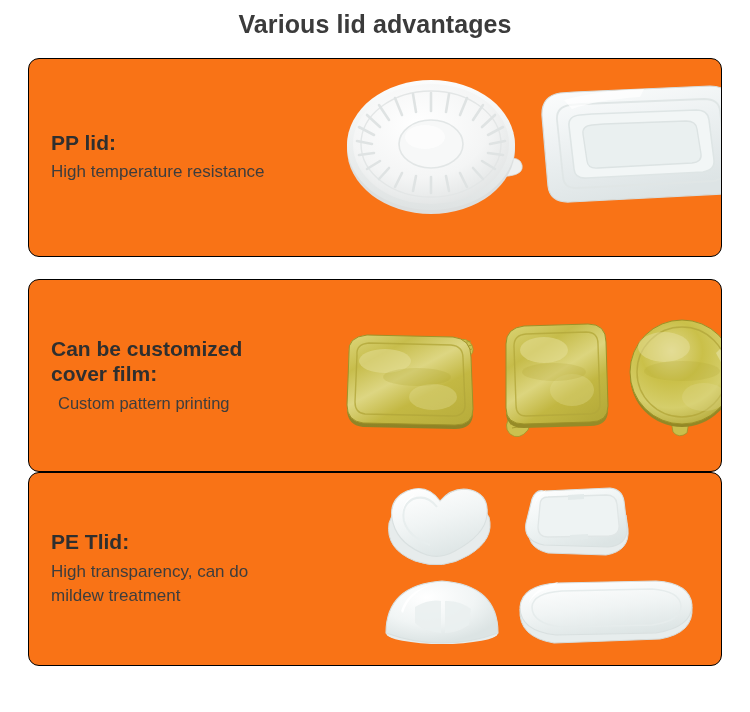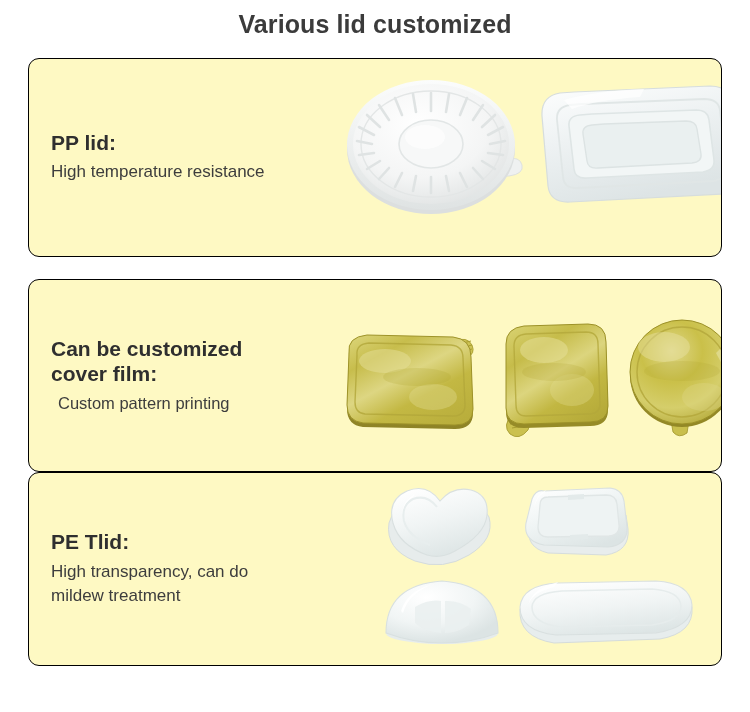--- a/index.html
+++ b/index.html
@@ -27,21 +27,21 @@
   .cards {
     position: absolute;
     left: 28px;
     top: 58px;
     width: 694px;
   }
   .card {
     position: relative;
     border: 1.3px solid #000000;
     border-radius: 11px;
-    background: #fef9c3;
+    background: #f97316;
     box-sizing: border-box;
     overflow: hidden;
   }
   .card-1 { height: 199px; margin-bottom: 22px; }
   .card-2 { height: 194px; margin-bottom: 24px; }
   .card-3 { height: 193px; }
 
   .card-text {
     position: absolute;
     left: 22px;
@@ -85,21 +85,21 @@
   .pe-square  { left: 185px; top: 2px;   }
   .pe-dome    { left: 52px;  top: 98px;  }
   .pe-oval    { left: 185px; top: 102px; }
   .gold-rect  { left: 8px;   top: 47px;  }
   .gold-sq    { left: 165px; top: 38px;  }
   .gold-round { left: 295px; top: 35px;  }
 </style>
 </head>
 <body>
 
-<div class="page-title">Various lid customized</div>
+<div class="page-title">Various lid advantages</div>
 
 <div class="cards">
 
   <div class="card card-1">
     <div class="card-text">
       <div class="heading">PP lid:</div>
       <div class="desc">High temperature resistance</div>
     </div>
     <div class="art">
 

